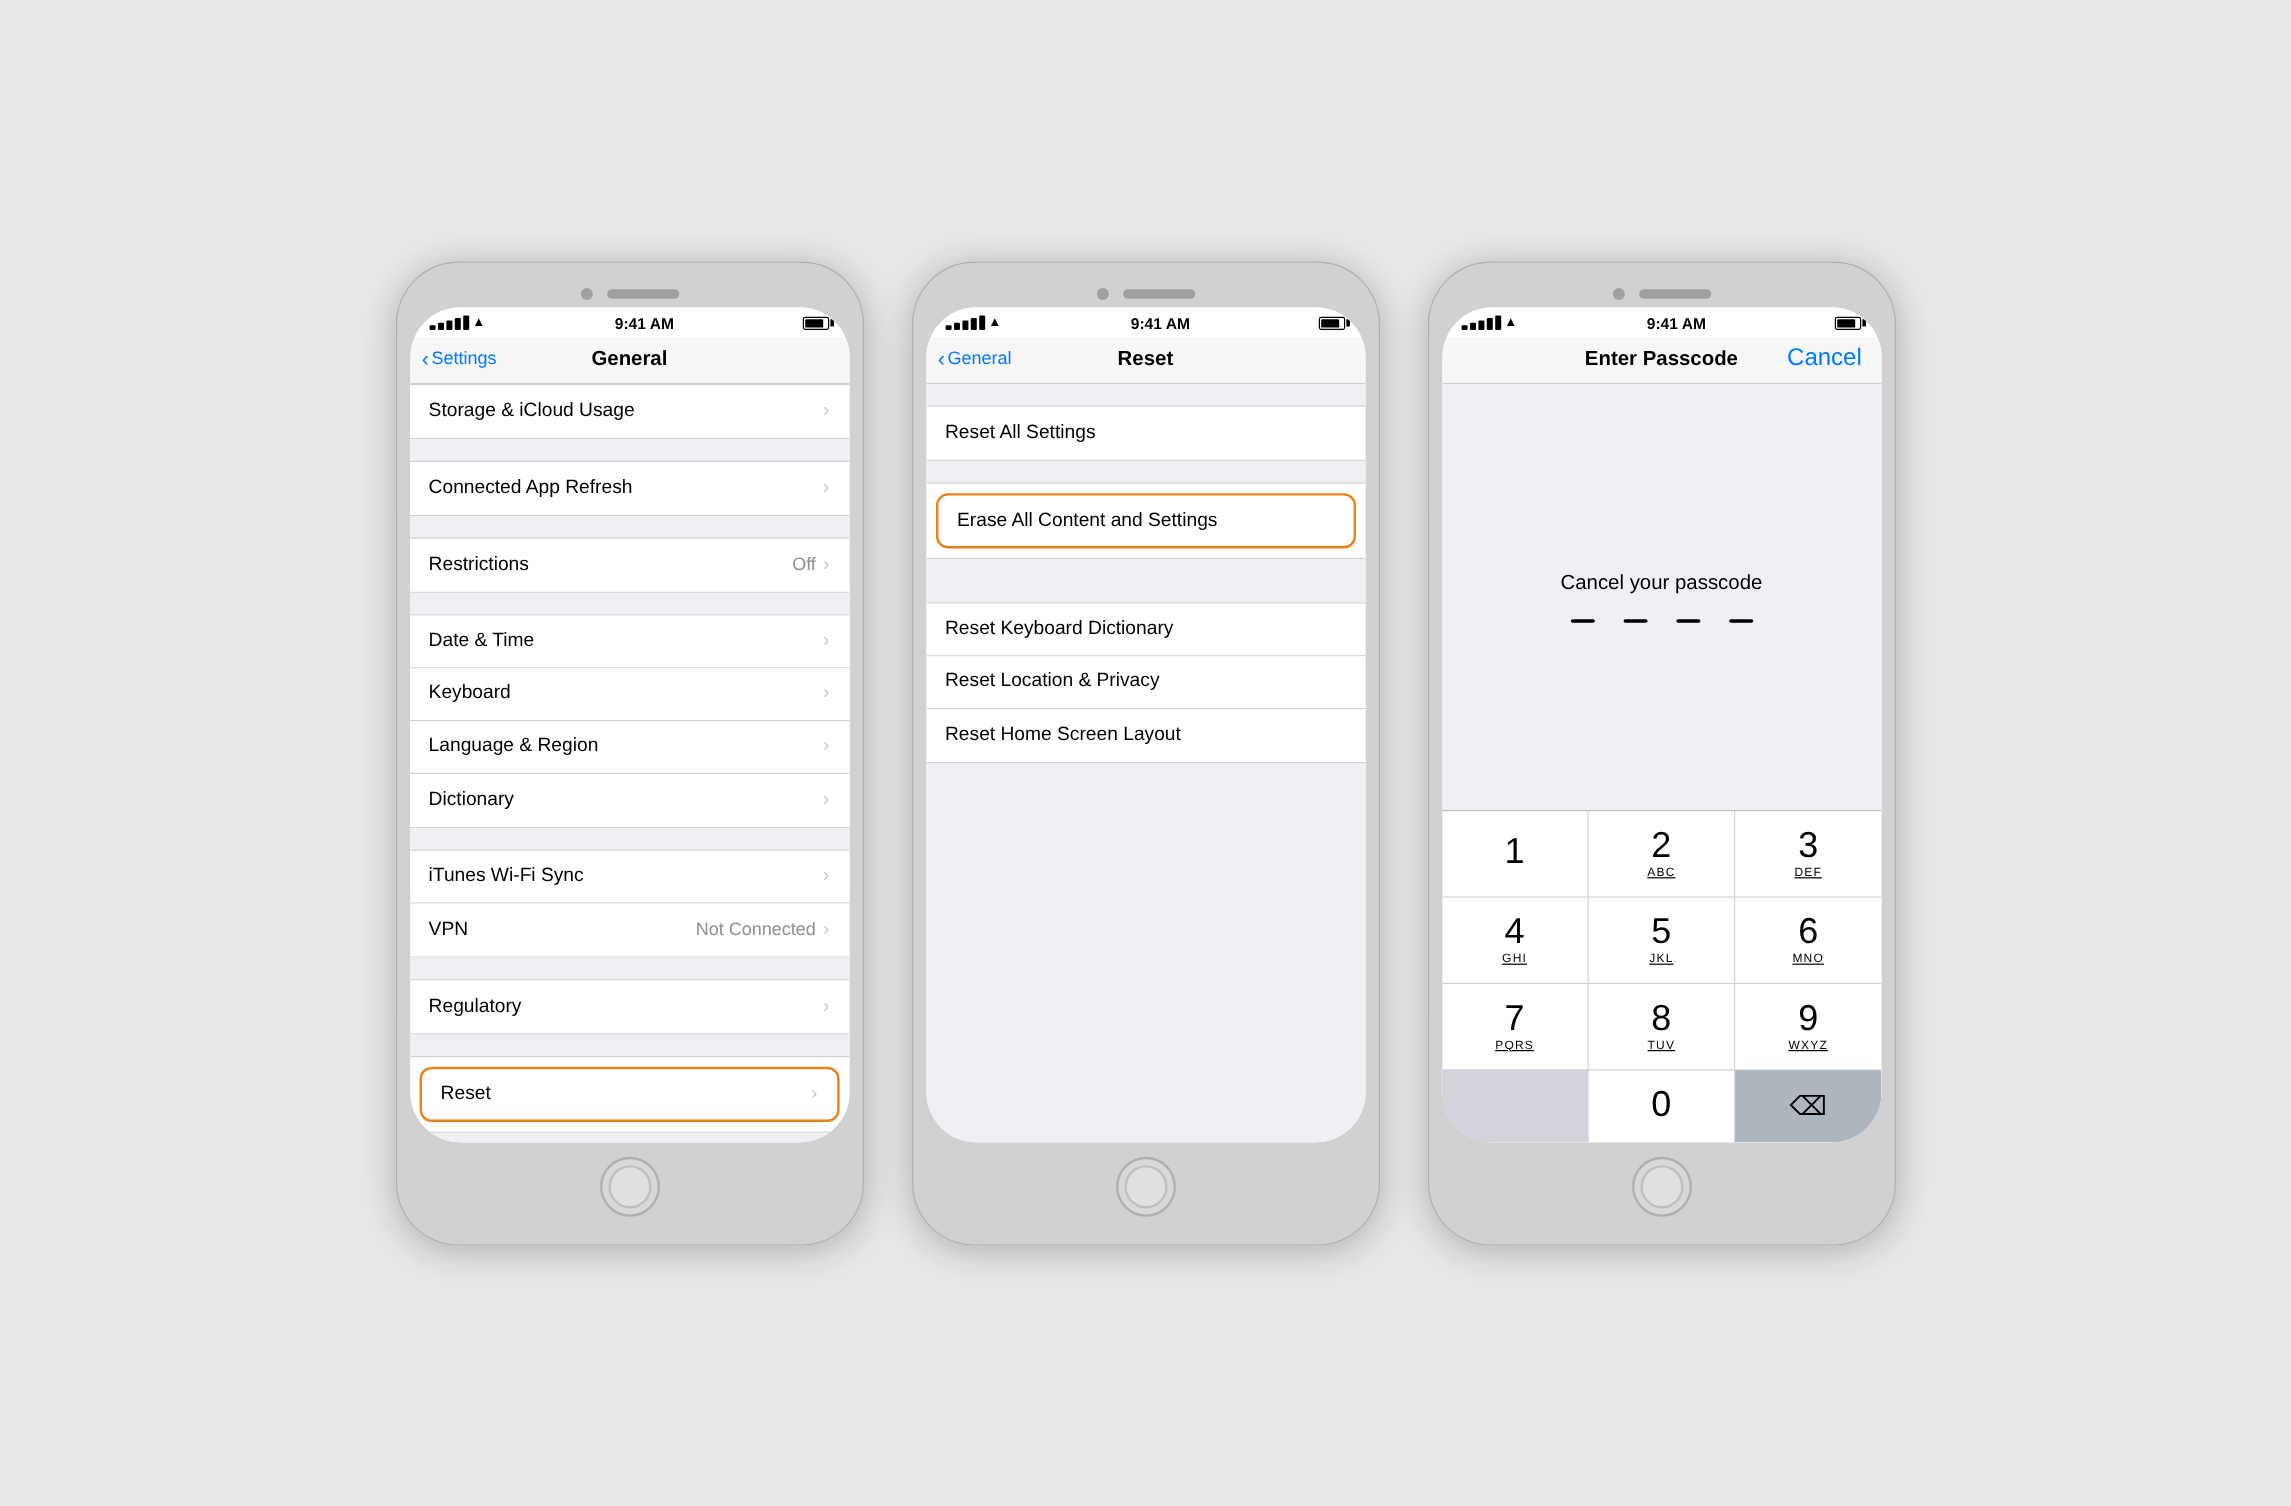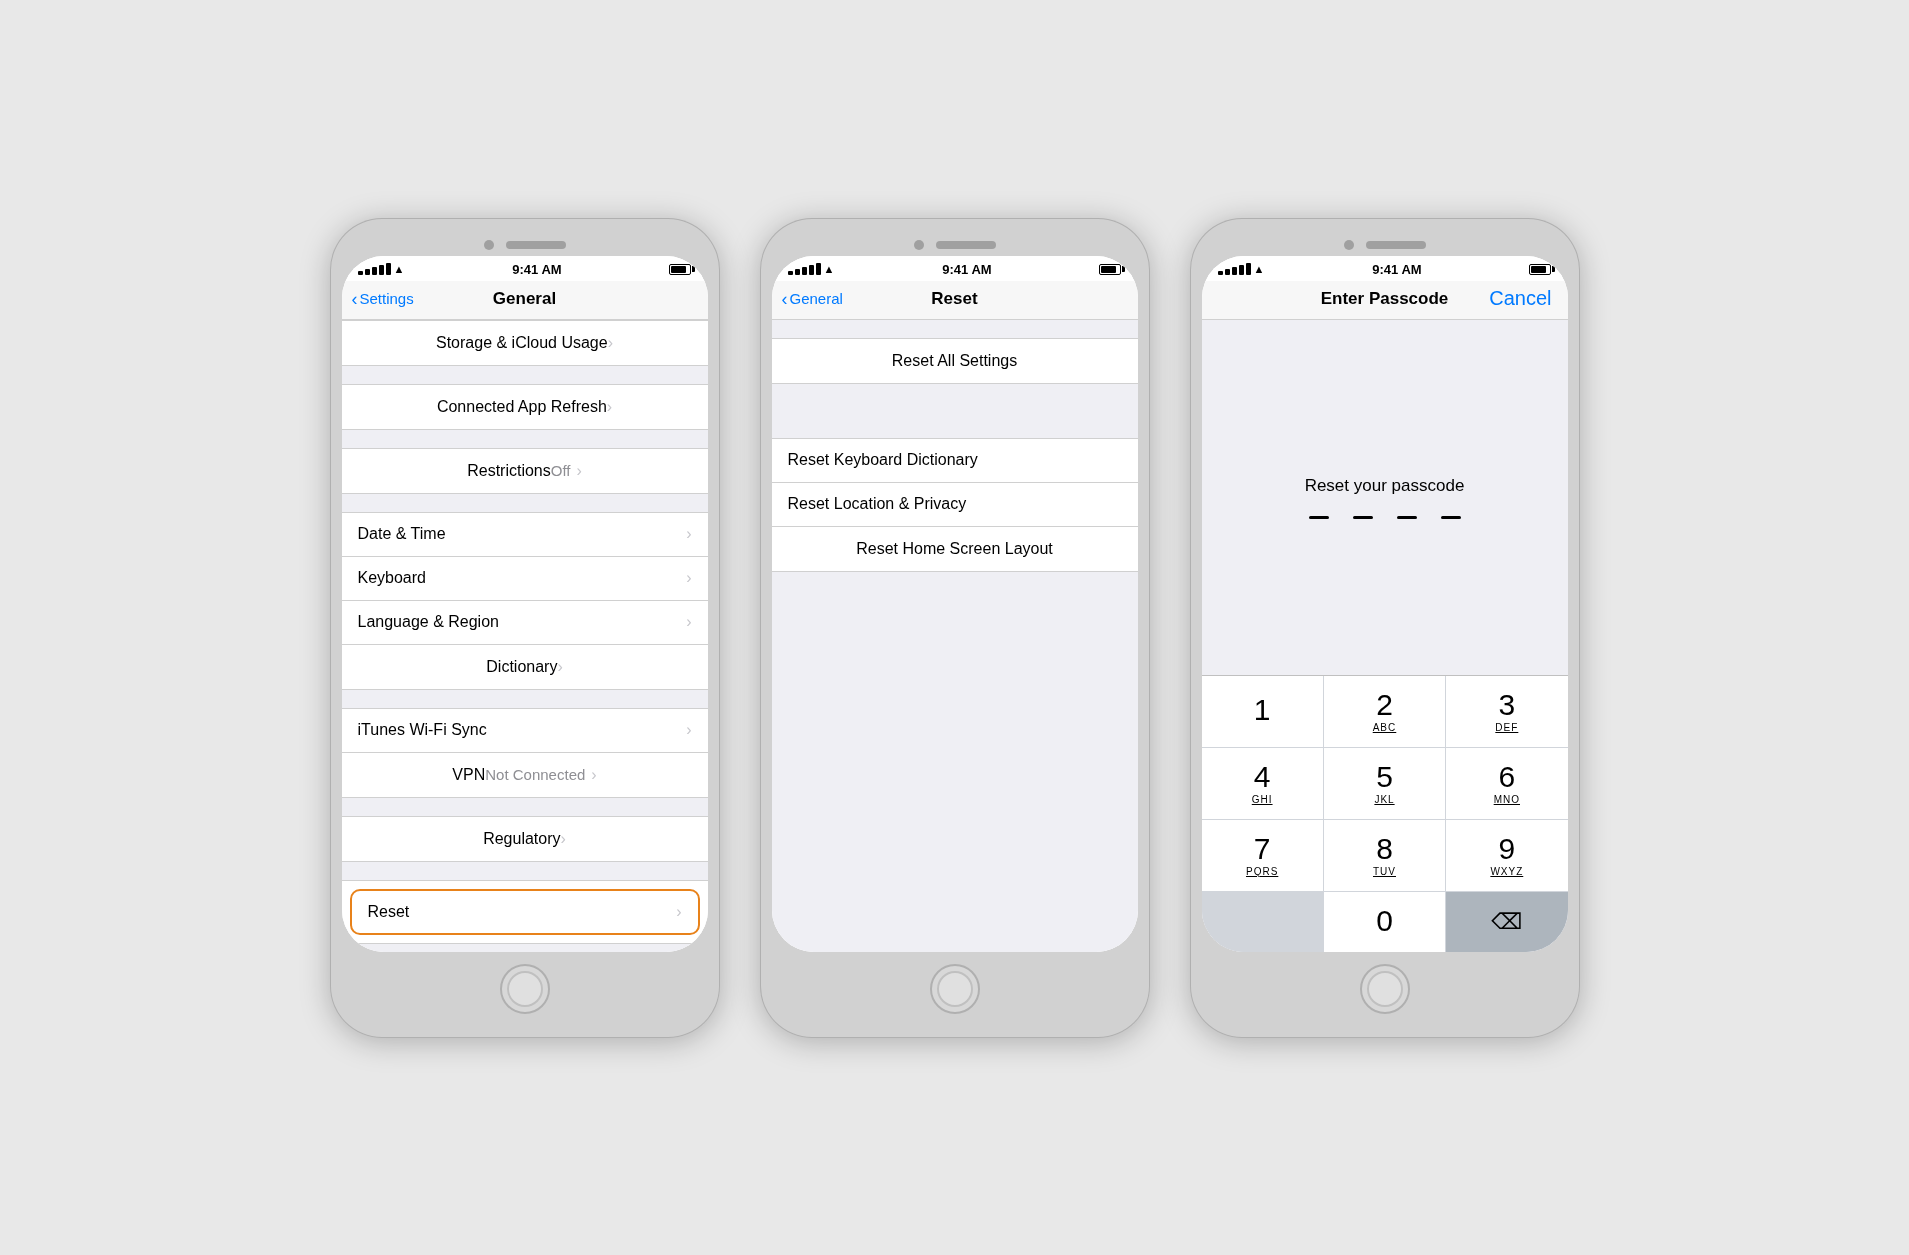--- a/index.html
+++ b/index.html
@@ -194,21 +194,21 @@
 
     .list-item {
       display: flex;
       align-items: center;
       justify-content: space-between;
       padding: 12px 16px;
       background: white;
       border-bottom: 1px solid #d0d0d0;
       min-height: 44px;
     }
-    .list-item:last-child { border-bottom: none; justify-content: center; }
+    .list-item:last-child { border-bottom: none; }
 
     .list-item-label {
       font-size: 16px;
       color: #000;
     }
     .list-item-label.blue {
       color: #000000;
     }
     .list-item-value {
       display: flex;
@@ -473,20 +473,25 @@
       <div class="list-content">
         <div class="section-gap"></div>
 
         <div class="list-group">
           <div class="list-item">
             <span class="list-item-label blue">Reset All Settings</span>
           </div>
         </div>
         <div class="section-gap"></div>
 
+        <div style="background: white; border-top: 1px solid #d0d0d0; border-bottom: 1px solid #d0d0d0; padding: 4px 0;">
+          <div style="border: 2.5px solid #e8821a; border-radius: 10px; margin: 4px 8px; padding: 12px 16px; background: white; display: flex; align-items: center; justify-content: space-between;">
+            <span class="list-item-label blue">Erase All Content and Settings</span>
+          </div>
+        </div>
         <div class="section-gap"></div>
 
         <div class="section-gap"></div>
 
         <div class="list-group">
           <div class="list-item">
             <span class="list-item-label blue">Reset Keyboard Dictionary</span>
           </div>
           <div class="list-item">
             <span class="list-item-label blue">Reset Location &amp; Privacy</span>
@@ -532,21 +537,21 @@
         </div>
       </div>
 
       <div class="nav-bar">
         <span class="nav-title">Enter Passcode</span>
         <span class="nav-action">Cancel</span>
       </div>
 
       <div class="passcode-screen">
         <div class="passcode-prompt">
-          <span class="passcode-text">Reset your passcode</span>
+          <span class="passcode-text">Cancel your passcode</span>
           <div class="passcode-dots">
             <div class="passcode-dash"></div>
             <div class="passcode-dash"></div>
             <div class="passcode-dash"></div>
             <div class="passcode-dash"></div>
           </div>
         </div>
 
         <div class="numpad">
           <div class="numpad-key">

